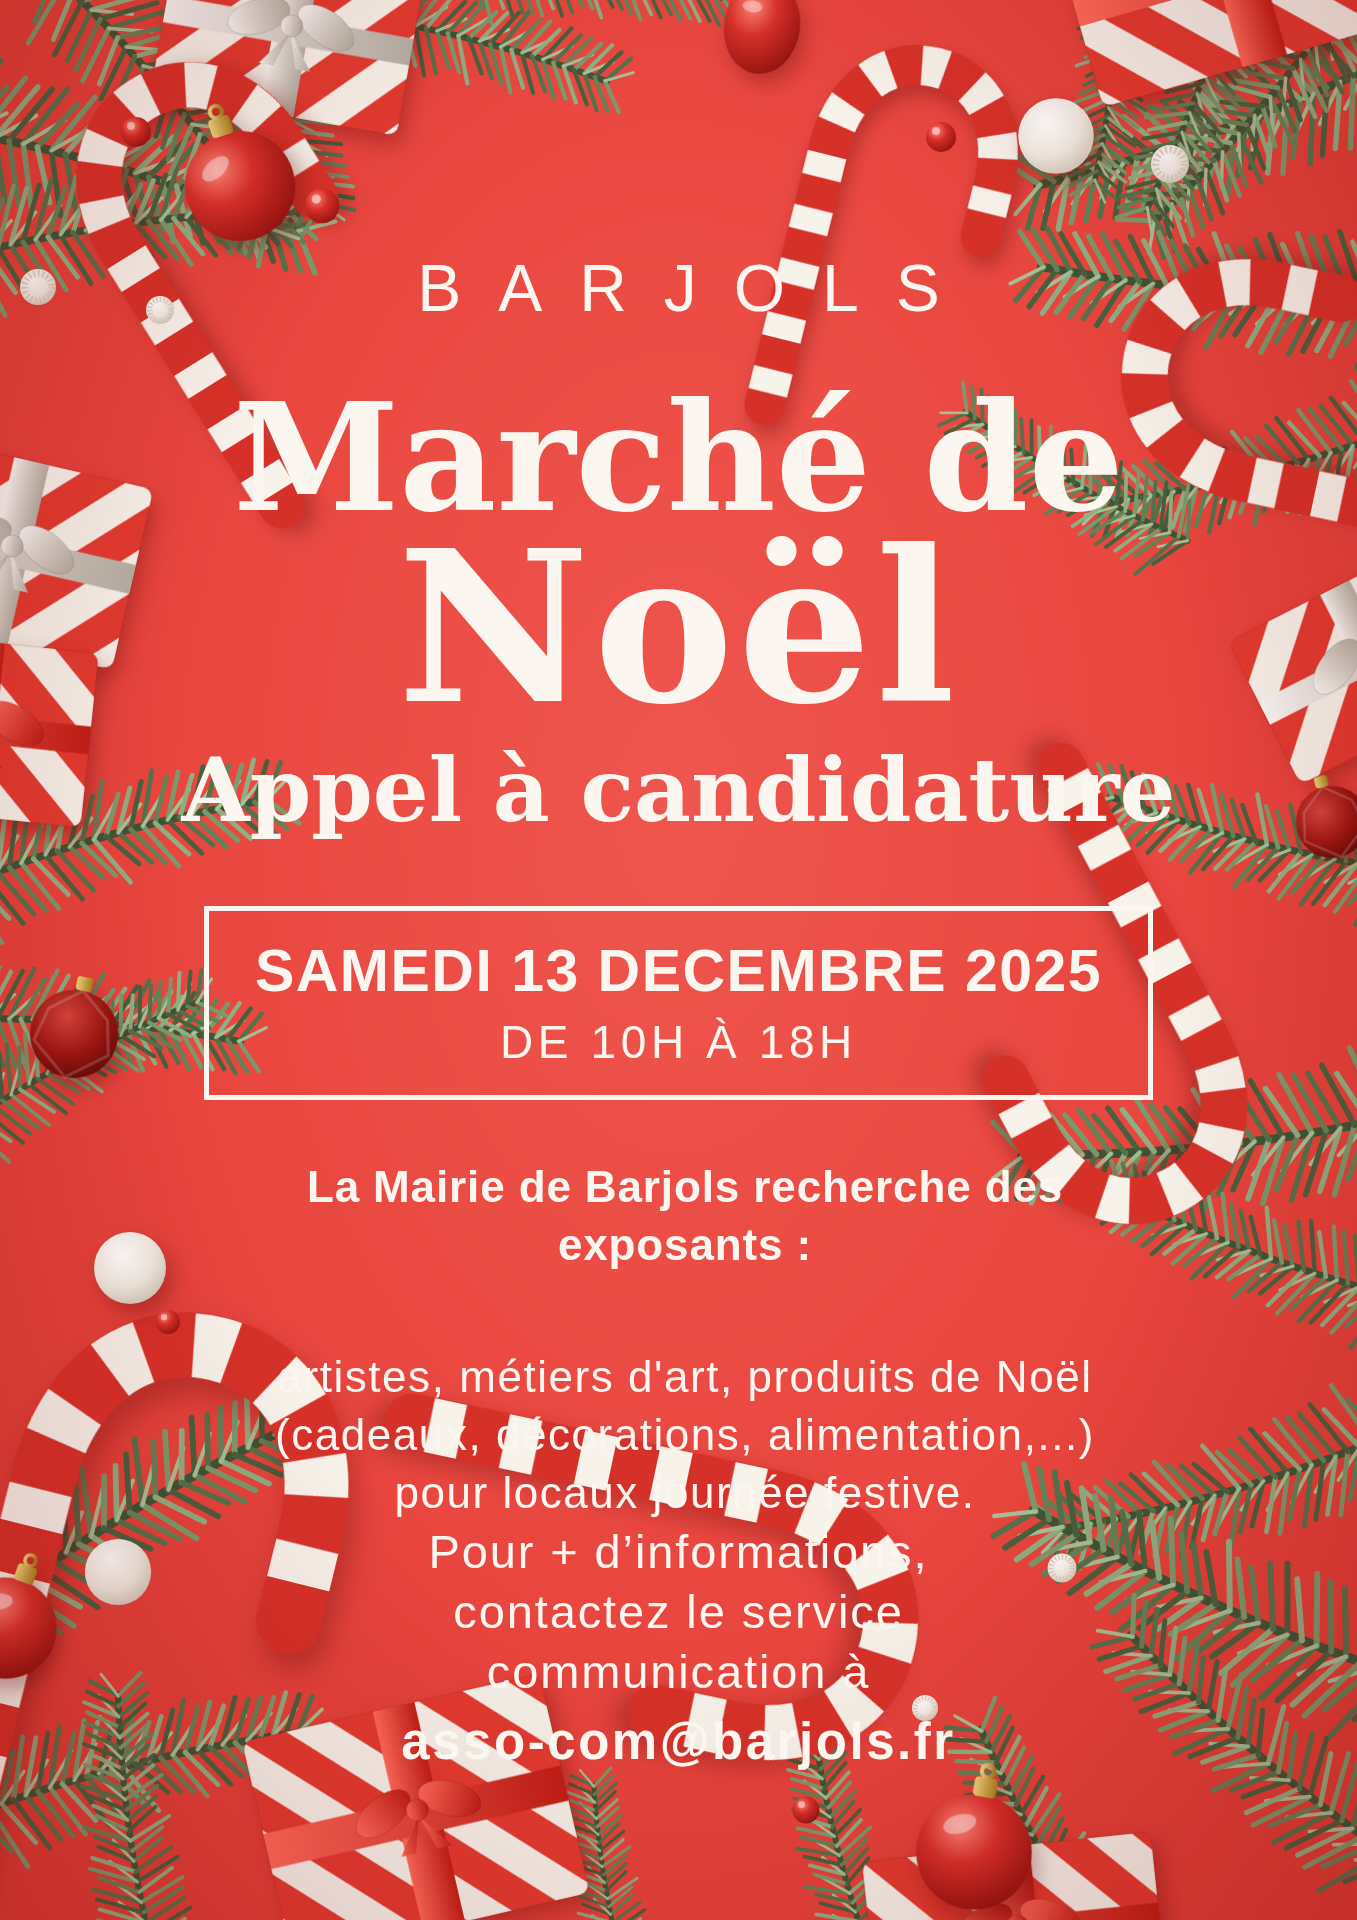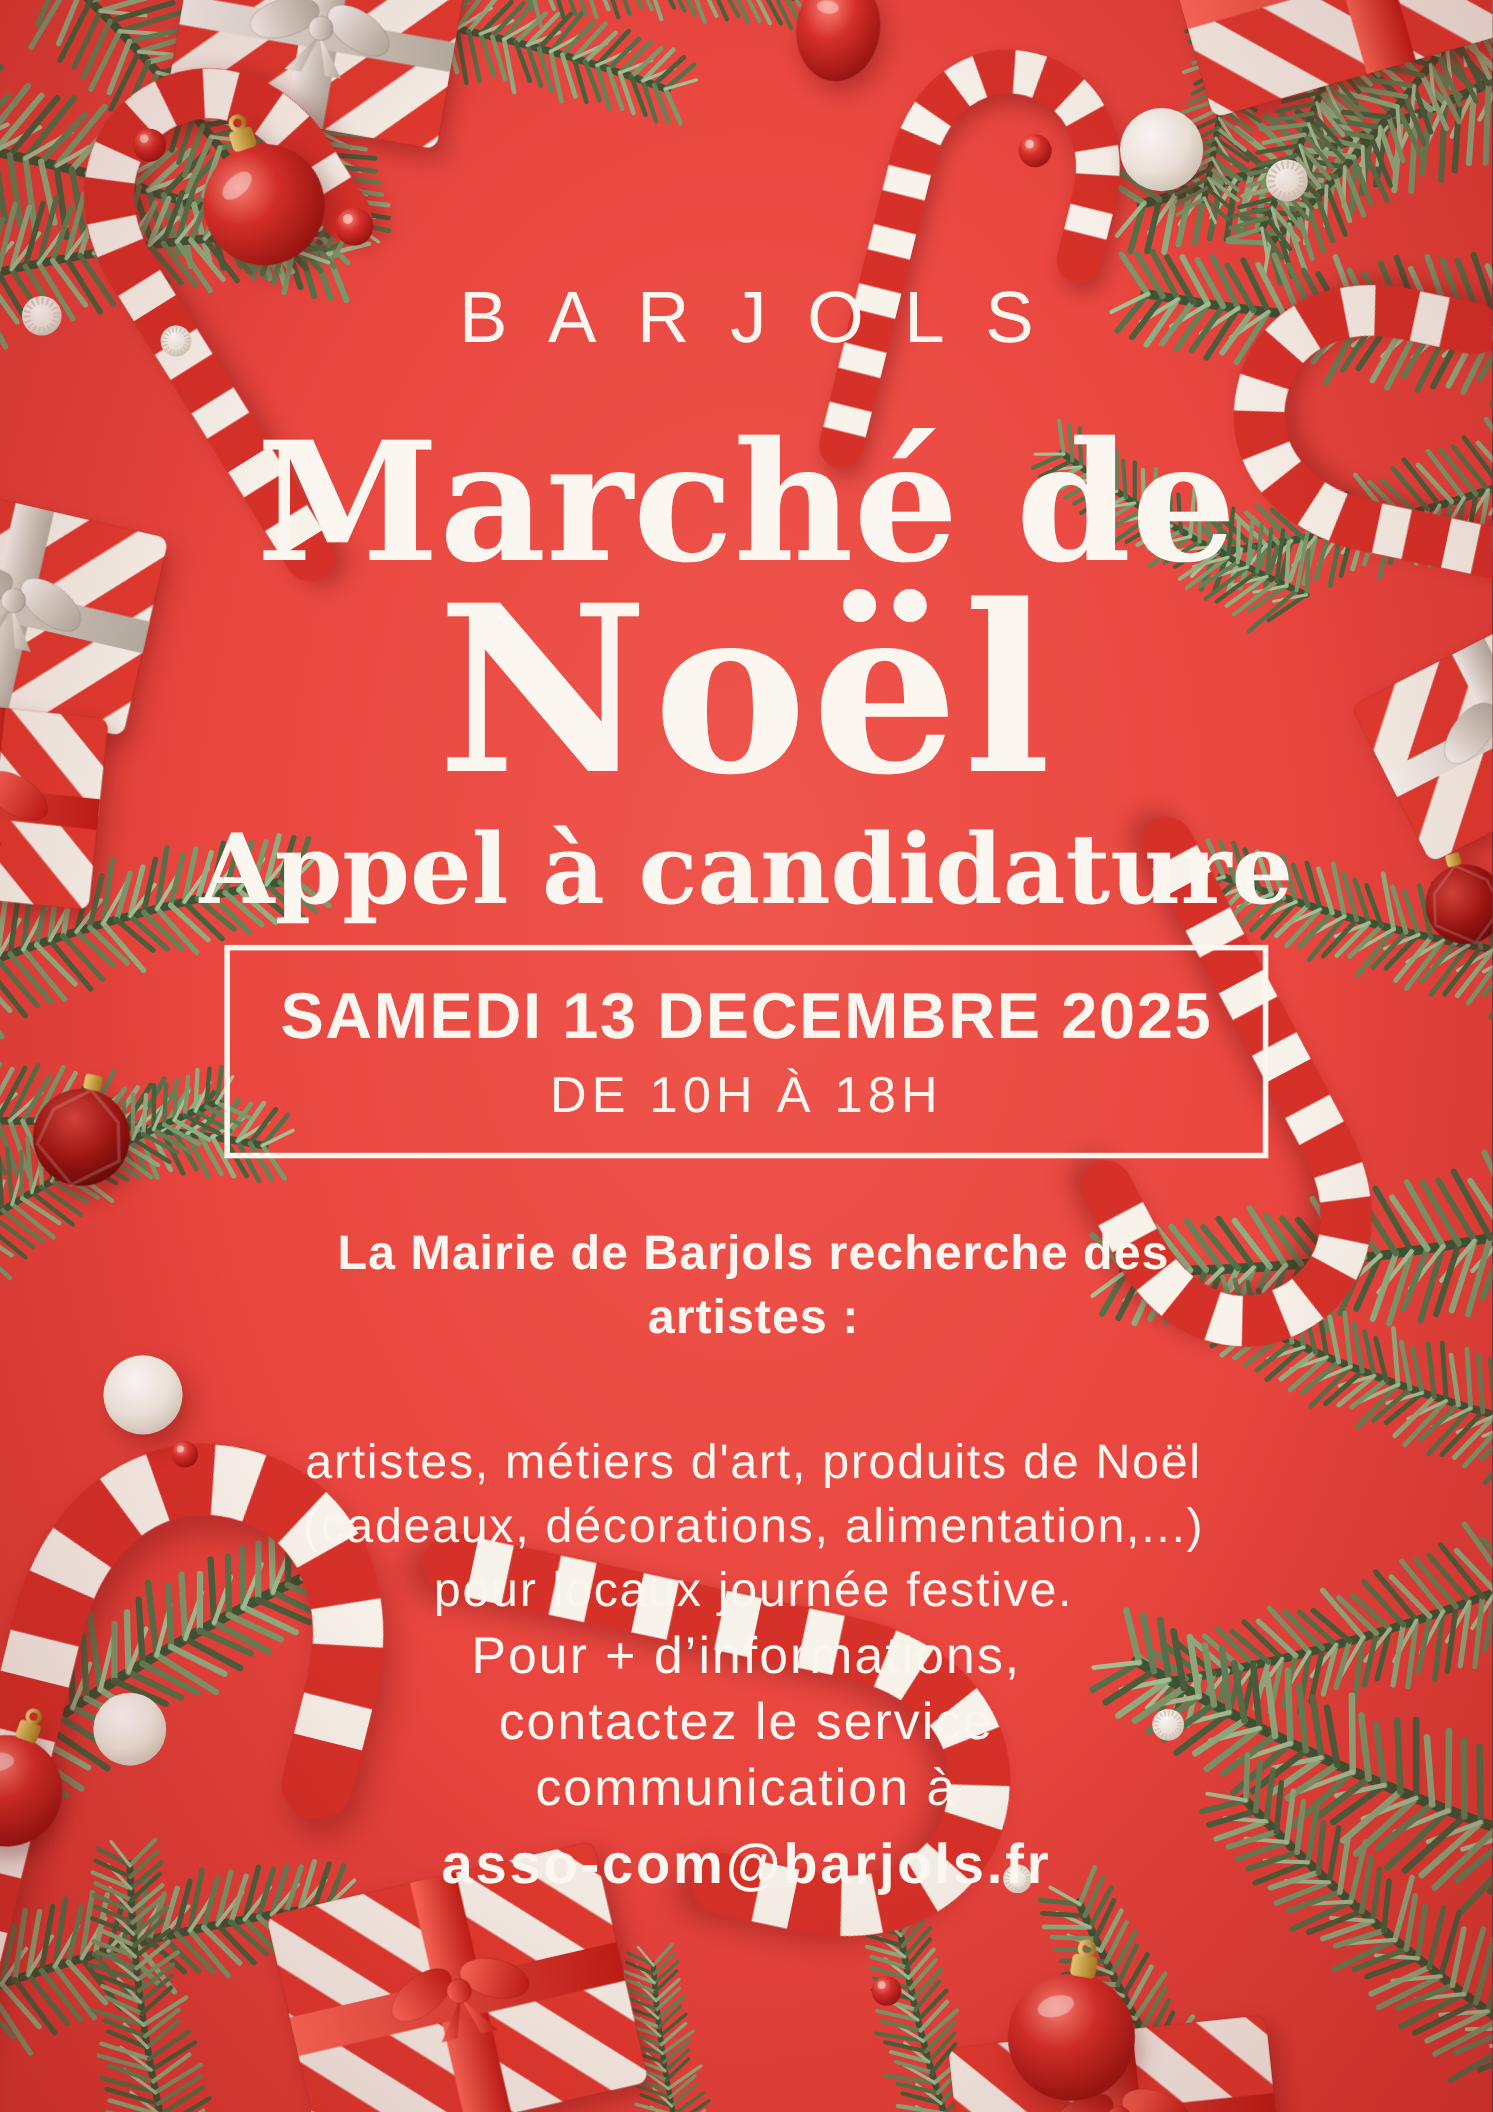--- a/index.html
+++ b/index.html
@@ -9,21 +9,21 @@
   #deco{position:absolute;left:0;top:0;width:1357px;height:1920px;z-index:1;}
   .vignette{position:absolute;left:0;top:0;right:0;bottom:0;z-index:2;pointer-events:none;
     background:radial-gradient(ellipse at 50% 45%, rgba(0,0,0,0) 52%, rgba(108,7,7,.22) 100%);}
   .content{position:absolute;left:0;top:0;right:0;bottom:0;z-index:3;text-align:center;color:#fbf7f0;}
   .city{margin-top:250px;font-size:66px;font-weight:300;}
   .city span{letter-spacing:.56em;margin-right:-.56em;}
   .title{font-family:"DejaVu Serif","Liberation Serif",serif;font-weight:700;line-height:.9;margin-top:64px;}
   .title .l1{display:block;font-size:150px;}
   .title .l2{display:block;font-size:210px;margin-top:8px;letter-spacing:.02em;}
   .subtitle{font-family:"DejaVu Serif","Liberation Serif",serif;font-weight:700;font-size:88px;margin-top:16px;}
-  .datebox{display:inline-block;margin-top:17px;border:5px solid #fbf7f0;padding:26px 46px;}
+  .datebox{display:inline-block;margin-top:64px;border:5px solid #fbf7f0;padding:26px 46px;}
   .datebox .d1{font-size:59px;font-weight:700;letter-spacing:.025em;}
   .datebox .d2{font-size:46px;font-weight:400;letter-spacing:.1em;margin-top:10px;}
   .bodytext{margin-top:58px;font-size:44px;line-height:1.32;letter-spacing:.035em;font-weight:300;padding-left:13px;}
   .bodytext .bold{font-weight:700;letter-spacing:.02em;margin:0;}
   .bodytext .reg{margin:16px 0 0 0;}
   .contact{font-size:47px;line-height:1.27;letter-spacing:.04em;font-weight:300;}
   .contact .email{display:block;font-weight:700;font-size:51px;letter-spacing:.05em;margin-top:8px;}
   .sh{filter:drop-shadow(7px 10px 10px rgba(95,5,5,.33));}
 </style>
 </head>
@@ -307,21 +307,21 @@
     <div>
       <div class="datebox">
         <div class="d1">SAMEDI 13 DECEMBRE 2025</div>
         <div class="d2">DE 10H À 18H</div>
       </div>
     </div>
 
     <div class="bodytext">
       <p class="bold">
         <span>La Mairie de Barjols recherche des</span><br>
-        <span>artistes :</span>
+        <span>exposants :</span>
       </p>
       <p class="reg">
         <br>
         <span>artistes, métiers d'art, produits de Noël</span><br>
         <span>(cadeaux, décorations, alimentation,...)</span><br>
         <span>pour locaux journée festive.</span>
       </p>
     </div>
 
     <div class="contact">

